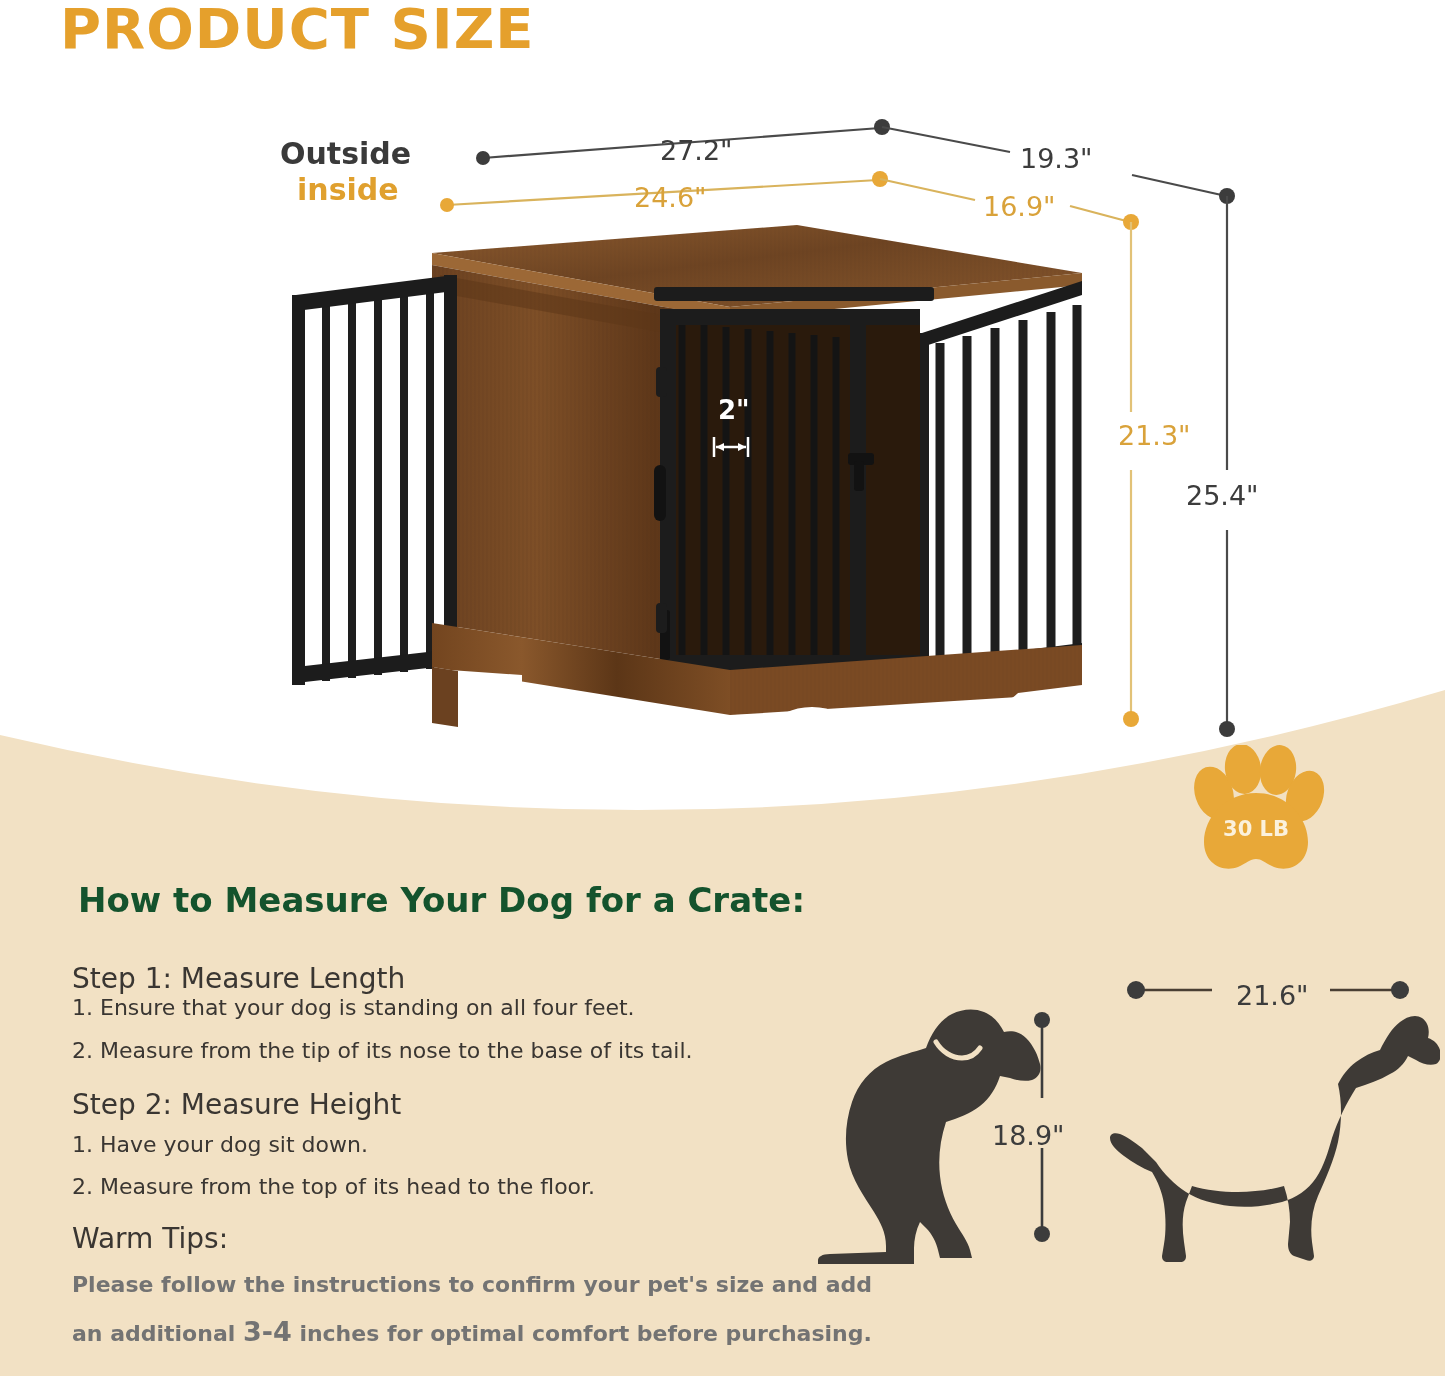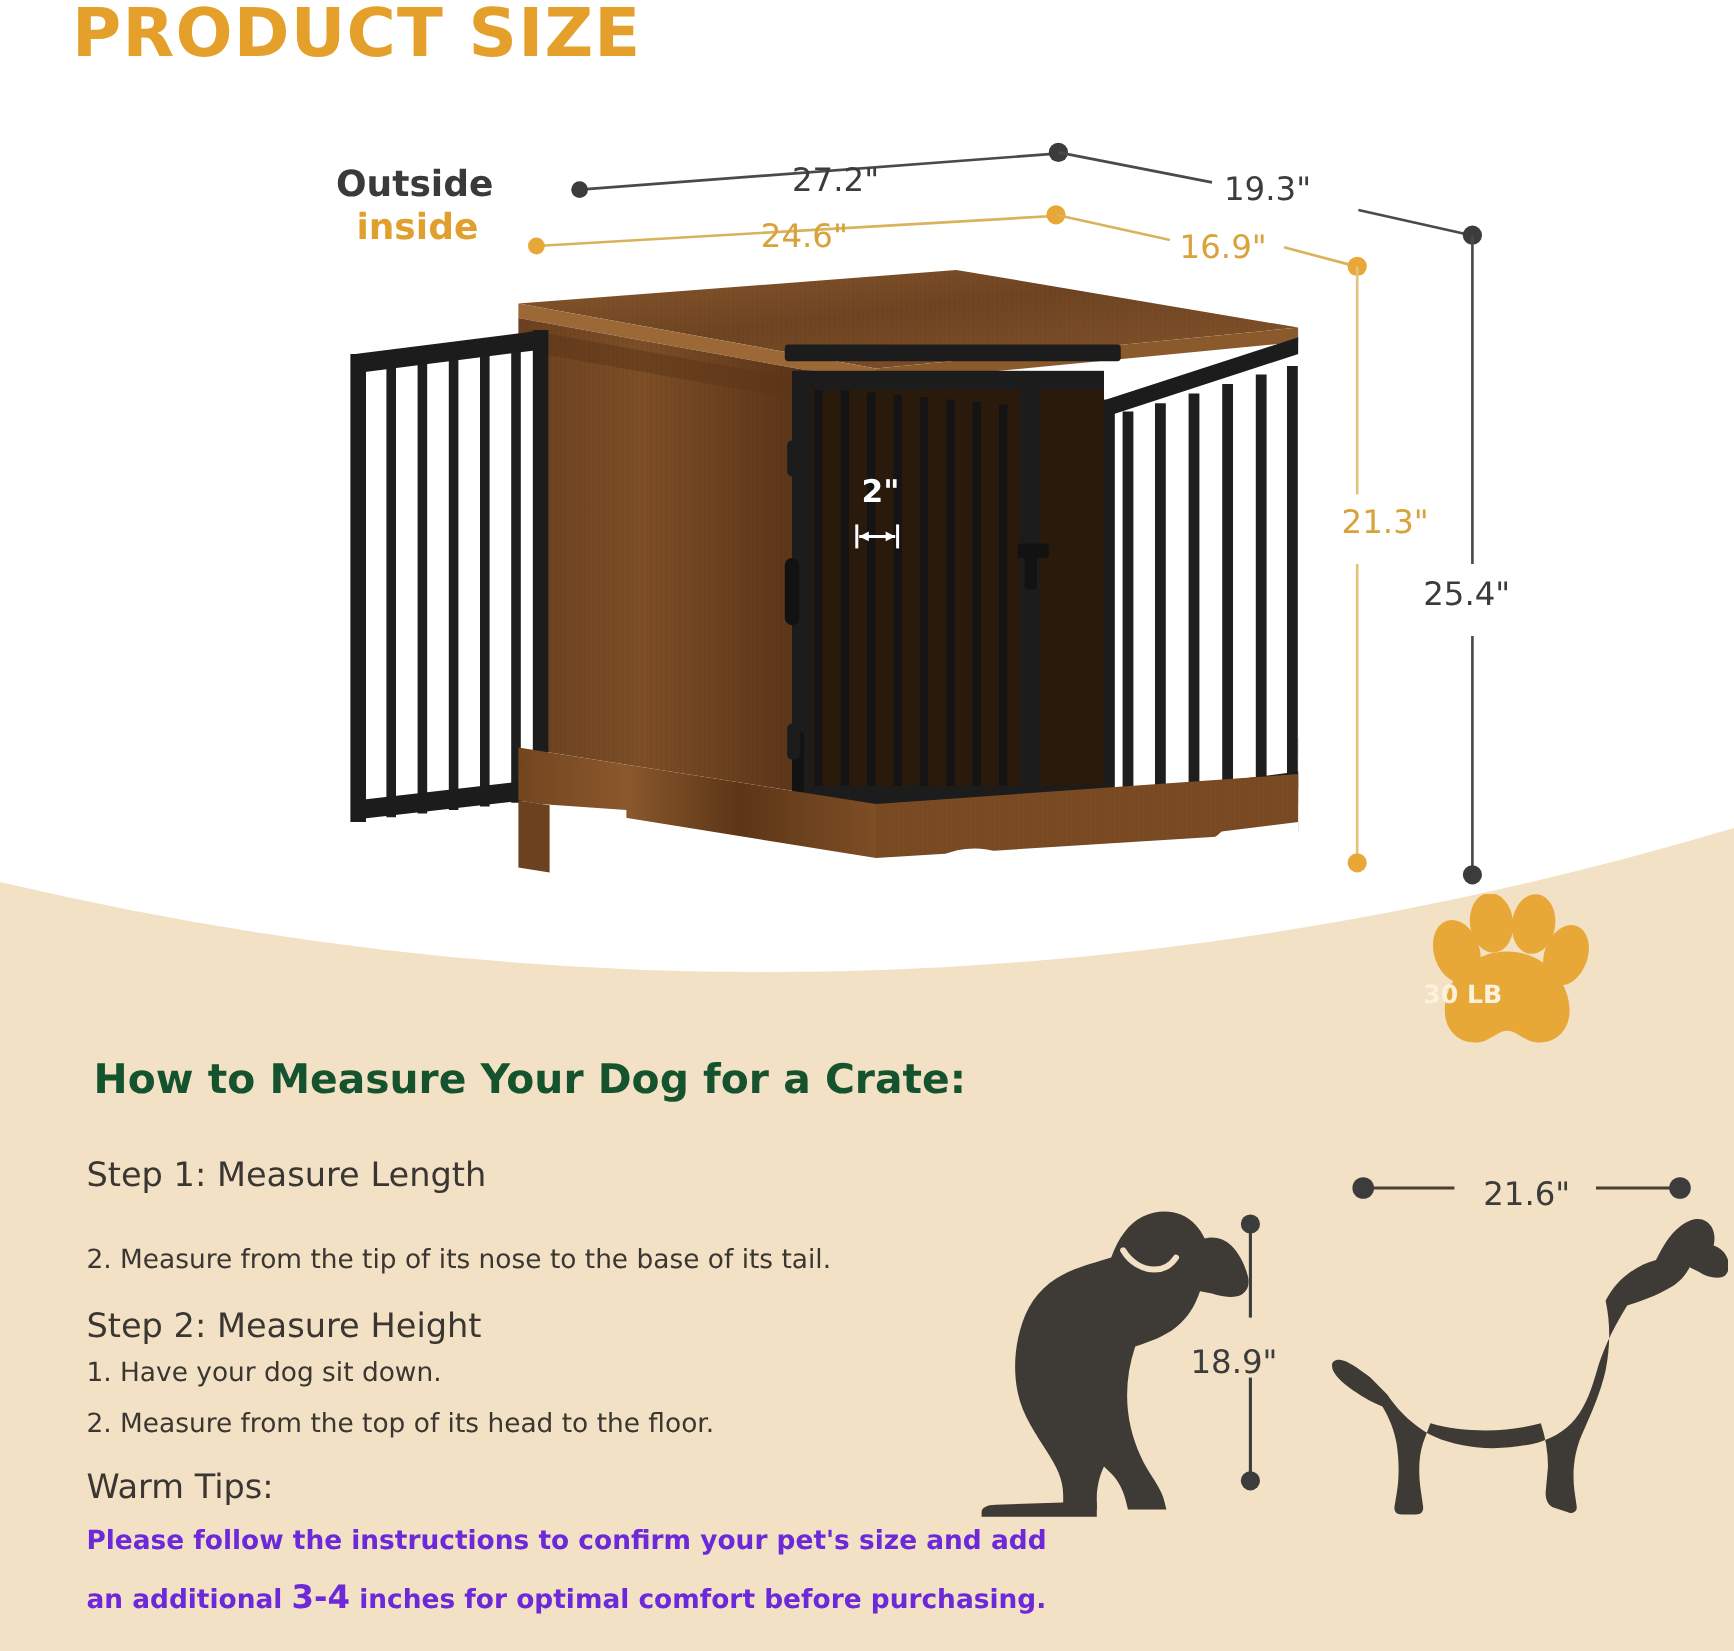--- a/index.html
+++ b/index.html
@@ -62,21 +62,21 @@
   .label-2in {
     position:absolute; left:718px; top:395px;
     font-size:26px; font-weight:bold; color:#FFFFFF;
     font-family:"DejaVu Sans", sans-serif;
   }
 
   
   .paw { position:absolute; left:1186px; top:745px; width:140px; height:135px; }
   .paw svg { width:100%; height:100%; }
   .paw-text {
-    position:absolute; left:0; top:72px; width:140px; text-align:left;
+    position:absolute; left:0; top:72px; width:140px; text-align:center;
     font-size:21px; font-weight:bold; color:#FBF1DC;
     font-family:"DejaVu Sans", sans-serif;
   }
 
   
   .howto {
     position:absolute; left:78px; top:880px;
     font-size:34px; font-weight:bold; color:#14532d;
     font-family:"DejaVu Sans", sans-serif; white-space:nowrap;
   }
@@ -88,21 +88,21 @@
   .step-line {
     position:absolute; left:72px;
     font-size:22px; color:#3A3632;
     font-family:"DejaVu Sans", sans-serif; white-space:nowrap;
   }
   .s1h { top:950px;margin-top:12px; } .s1a { top:995px; } .s1b { top:1038px; }
   .s2h { top:1088px; } .s2a { top:1132px; } .s2b { top:1174px; }
   .wth { top:1222px; }
   .tip {
     position:absolute; left:72px;
-    font-size:22px; font-weight:bold; color:#6d28d9;
+    font-size:22px; font-weight:bold; color:#737373;
     font-family:"DejaVu Sans", sans-serif; white-space:nowrap;
   }
   .tip1 { top:1272px; }
   .tip2 { top:1316px; }
   .tip2 .big { font-size:27px; }
 
   
   .dogs { position:absolute; left:790px; top:960px; width:650px; height:310px; }
   .dogs svg { width:100%; height:100%; display:block; }
 
@@ -299,20 +299,21 @@
       <ellipse cx="92" cy="25" rx="18" ry="25" fill="#E8A838" transform="rotate(8 92 25)"></ellipse>
       <ellipse cx="119" cy="51" rx="18" ry="26" fill="#E8A838" transform="rotate(20 119 51)"></ellipse>
       <path d="M70,48 C100,48 122,72 122,97 C122,118 104,128 88,122 C79,118 76,114 70,114 C64,114 61,118 52,122 C36,128 18,118 18,97 C18,72 40,48 70,48 Z" fill="#E8A838"></path>
     </svg>
     <div class="paw-text">30 LB</div>
   </div>
 
   <div class="howto">How to Measure Your Dog for a Crate:</div>
 
   <div class="step-head s1h">Step 1: Measure Length</div>
+  <div class="step-line s1a">1. Ensure that your dog is standing on all four feet.</div>
   <div class="step-line s1b">2. Measure from the tip of its nose to the base of its tail.</div>
 
   <div class="step-head s2h">Step 2: Measure Height</div>
   <div class="step-line s2a">1. Have your dog sit down.</div>
   <div class="step-line s2b">2. Measure from the top of its head to the floor.</div>
 
   <div class="step-head wth">Warm Tips:</div>
   <div class="tip tip1">Please follow the instructions to confirm your pet's size and add</div>
   <div class="tip tip2"><span>an additional </span><span class="big">3-4</span><span> inches for optimal comfort before purchasing.</span></div>
 

